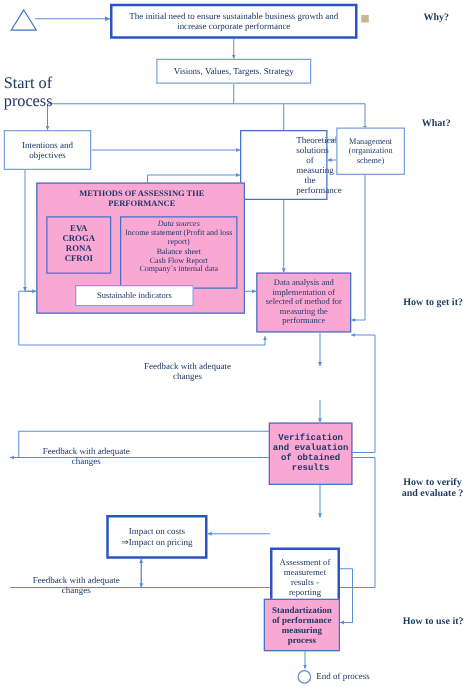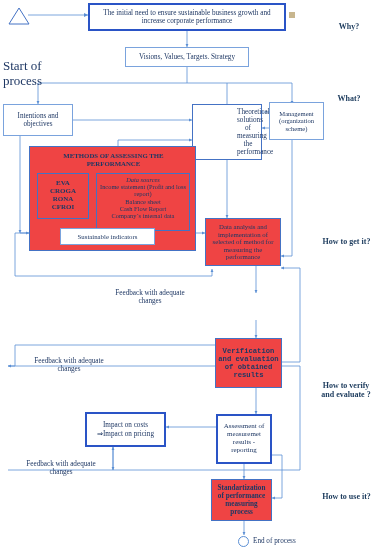--- a/index.html
+++ b/index.html
@@ -32,21 +32,21 @@
     line-height: 1.12;
     padding: 1px 2px;
     background: #ffffff;
     border: 1px solid #5b8fd4;
     color: #1f3864;
   }
   .node span { display: block; width: 100%; }
   .thin   { border: 1px solid #7aa3dd; }
   .heavy  { border: 2px solid #2a54c6; }
   .med    { border: 1.5px solid #4472c4; }
-  .fill   { background: #ef4444; }
+  .fill   { background: #f9a8d4; }
   .bold   { font-weight: bold; }
   .ital   { font-style: italic; }
   .lbl {
     position: absolute;
     color: #1f3864;
     text-align: left;
     line-height: 1.15;
   }
   .qlbl {
     position: absolute;
@@ -209,21 +209,21 @@
 
   <div class="node med fill" style="left:205px; top:218px; width:76px; height:48px; font-size:6.8px;">
     <span>Data analysis and implementation of selected  of method for measuring the performance</span>
   </div>
 
 
   <div class="node med fill" style="left:215px; top:338px; width:67px; height:50px; font-size:7.2px;font-family:Liberation Mono, monospace;">
     <span class="bold">Verification and evaluation of obtained results</span>
   </div>
 
-  <div class="node heavy" style="left:216px; top:414px; width:56px; height:50px; font-size:7px;">
+  <div class="node heavy" style="left:216px; top:438px; width:56px; height:50px; font-size:7px;">
     <span>Assessment of measuremet results - reporting</span>
   </div>
 
   <div class="node heavy" style="left:85px; top:412px; width:81px; height:35px; font-size:7.2px; white-space:pre-line;font-family:Liberation Serif, serif;">
     <span>Impact on costs
 ⇒Impact on pricing</span>
   </div>
 
   <div class="node med fill" style="left:211px; top:479px; width:61px; height:42px; font-size:7.2px;">
     <span class="bold">Standartization of performance measuring process</span>
@@ -233,21 +233,21 @@
   <div class="lbl" style="left:253px; top:537px; font-size:7.2px;">End of process</div>
 
   <div class="lbl" style="left:3px; top:59px; width:52px; font-size:13px;">Start of process</div>
 
   <div class="lbl" style="left:107px; top:289px; width:86px; font-size:7.2px; text-align:center;">Feedback with adequate changes</div>
 
   <div class="lbl" style="left:26px; top:357px; width:86px; font-size:7.2px; text-align:center;">Feedback with adequate changes</div>
 
   <div class="lbl" style="left:18px; top:460px; width:86px; font-size:7.2px; text-align:center;">Feedback with adequate changes</div>
 
-  <div class="qlbl" style="left:325px; top:22px; width:48px; font-size:8px;">Why?</div>
+  <div class="qlbl" style="left:325px; top:9px; width:48px; font-size:8px;">Why?</div>
 
   <div class="qlbl" style="left:325px; top:94px; width:48px; font-size:8px;">What?</div>
 
   <div class="qlbl" style="left:318px; top:237px; width:57px; font-size:8px;font-family:Liberation Serif, serif;">How to get it?</div>
 
   <div class="qlbl" style="left:317px; top:381px; width:58px; font-size:8px;text-align:center;">How to verify and evaluate ?</div>
 
   <div class="qlbl" style="left:318px; top:492px; width:57px; font-size:8px;">How to use it?</div>
 
 </div>

